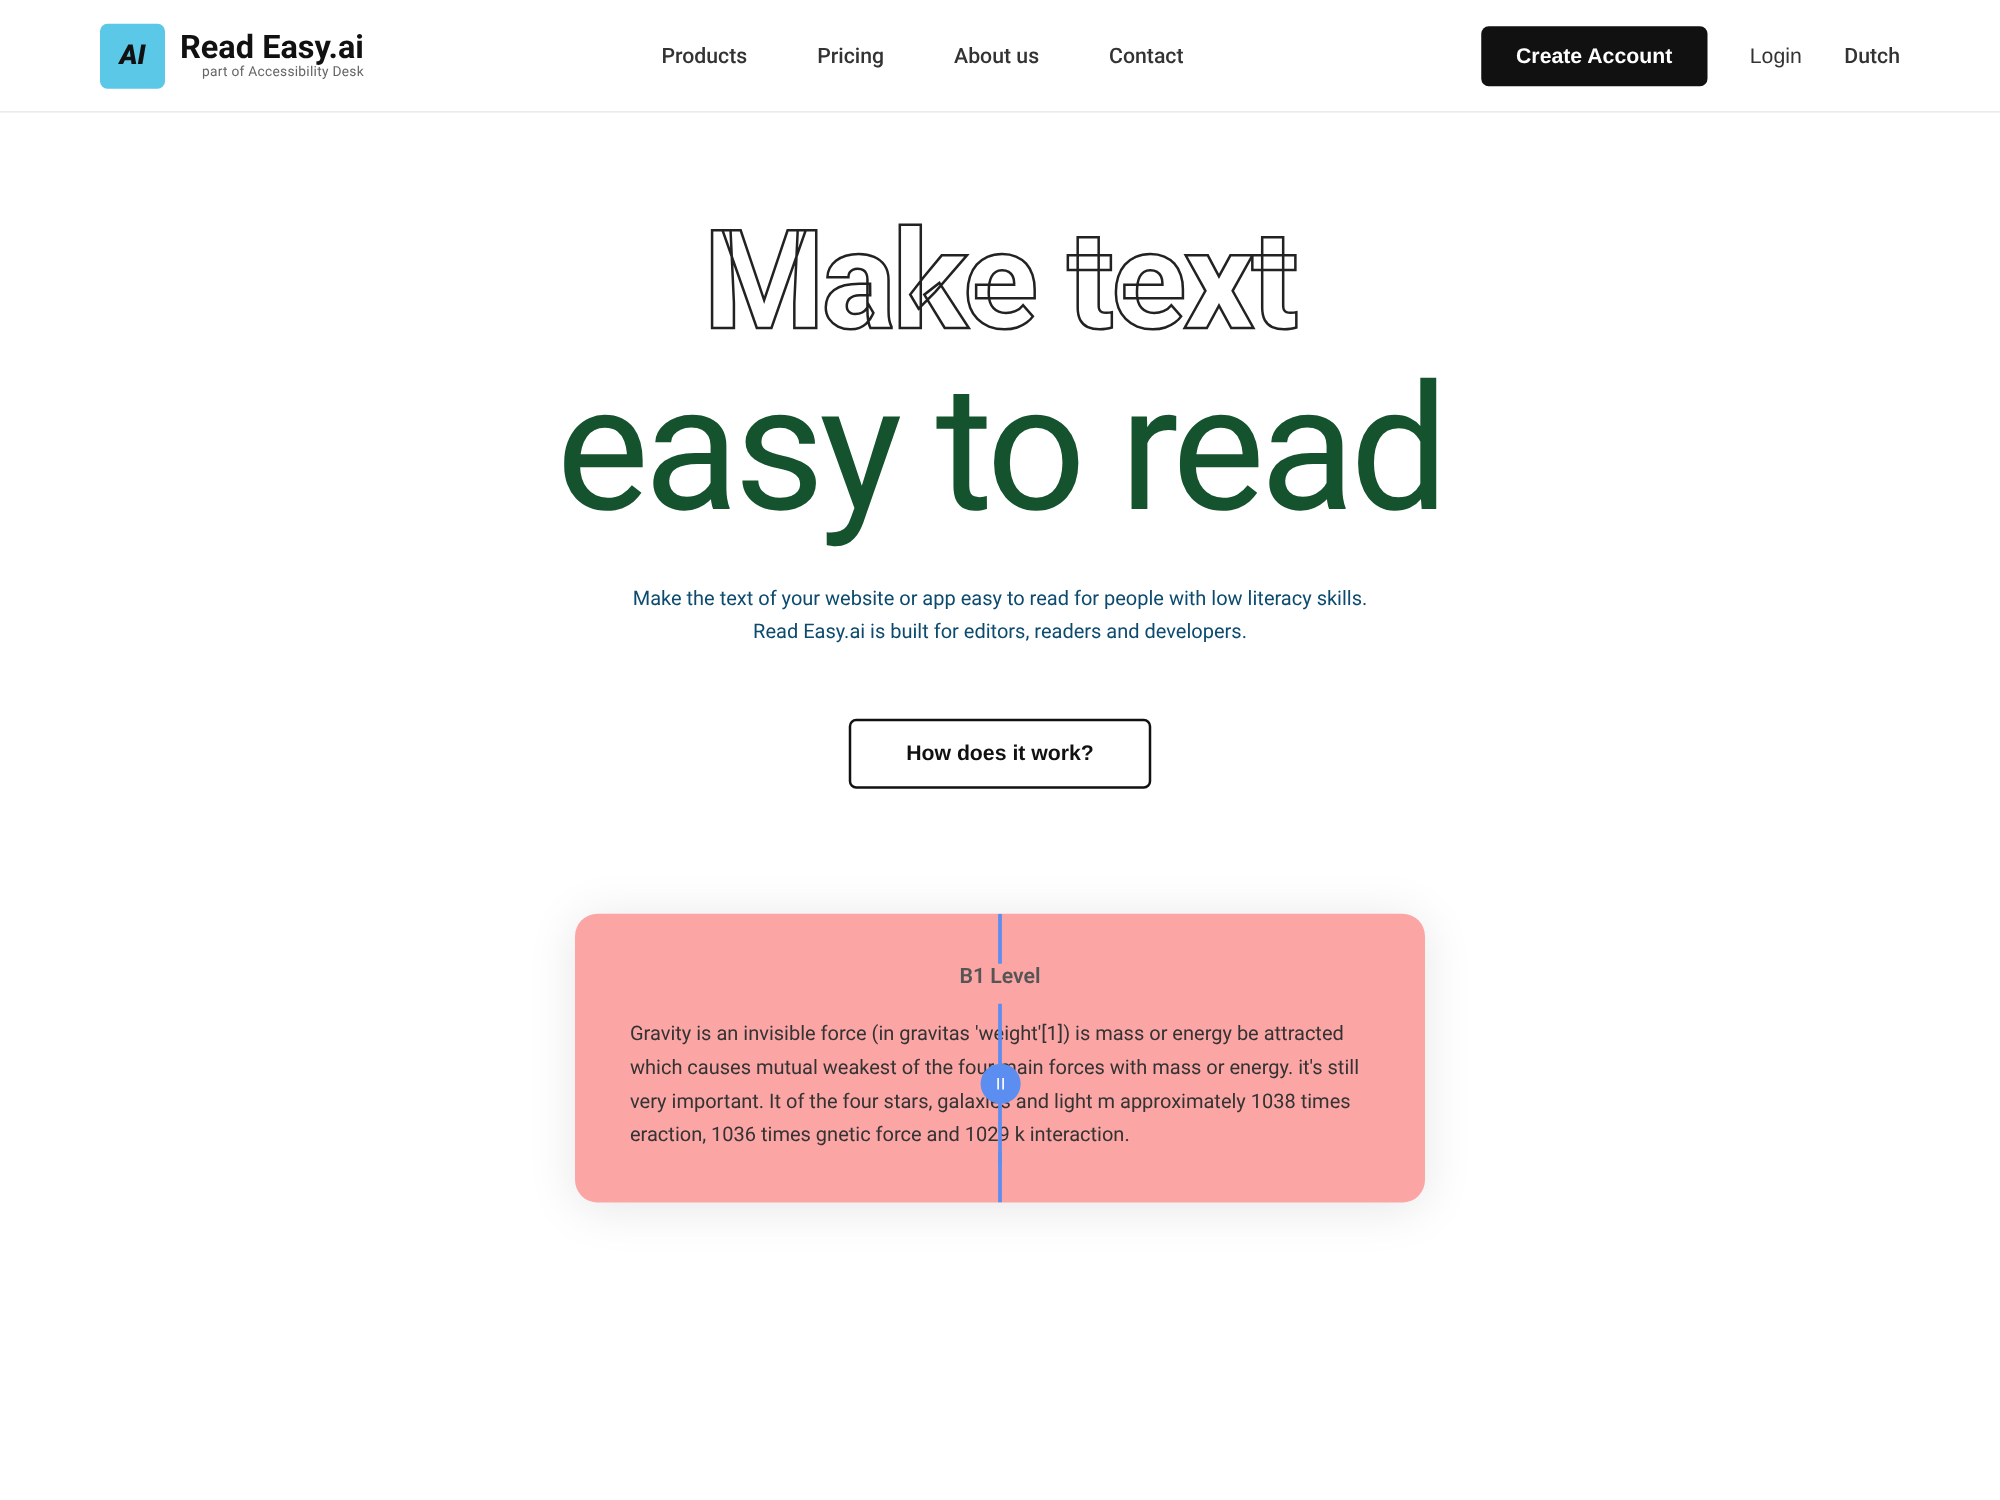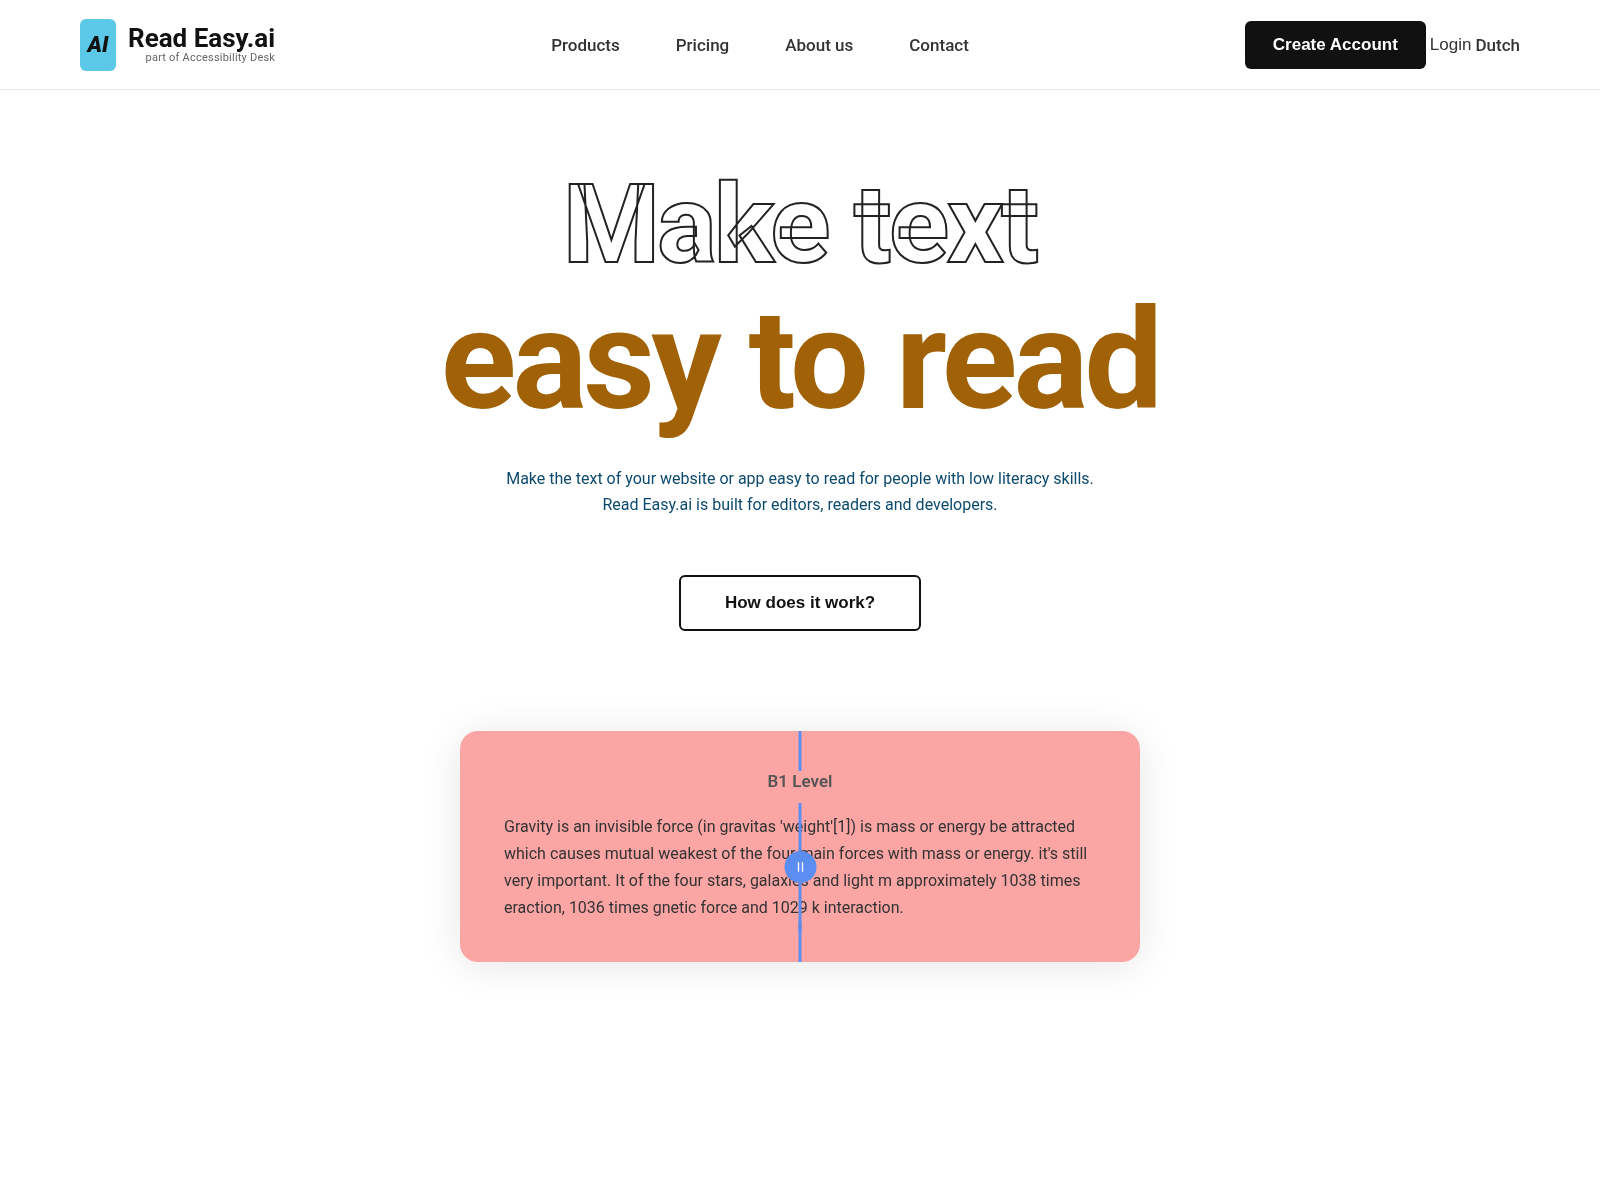--- a/index.html
+++ b/index.html
@@ -28,21 +28,21 @@
 
     .logo-area {
       display: flex;
       align-items: center;
       gap: 12px;
       text-decoration: none;
       color: inherit;
     }
 
     .logo-icon {
-      width: 36px;
+      width: 52px;
       height: 52px;
       background: #5bc8e8;
       border-radius: 6px;
       display: flex;
       align-items: center;
       justify-content: center;
       position: relative;
       flex-shrink: 0;
     }
 
@@ -83,21 +83,21 @@
       font-size: 17px;
       font-weight: 500;
       color: #333;
       text-decoration: none;
       cursor: pointer;
     }
 
     .nav-actions {
       display: flex;
       align-items: center;
-      gap: 4px;
+      gap: 34px;
     }
 
     .btn-create-account {
       background: #111111;
       color: #ffffff;
       border: none;
       border-radius: 6px;
       padding: 14px 28px;
       font-size: 17px;
       font-weight: 600;
@@ -134,23 +134,23 @@
       font-weight: 800;
       line-height: 1;
       color: transparent;
       -webkit-text-stroke: 2px #222;
       letter-spacing: -2px;
       margin-bottom: 10px;
     }
 
     .hero-title-solid {
       font-size: 140px;
-      font-weight: 700;
+      font-weight: 400;
       line-height: 1;
-      color: #a16207;
+      color: #14532d;
       letter-spacing: -4px;
       margin-bottom: 36px;
     }
 
     .hero-subtitle {
       font-size: 16px;
       color: #0c4a6e;
       line-height: 1.65;
       max-width: 600px;
       margin-bottom: 56px;

